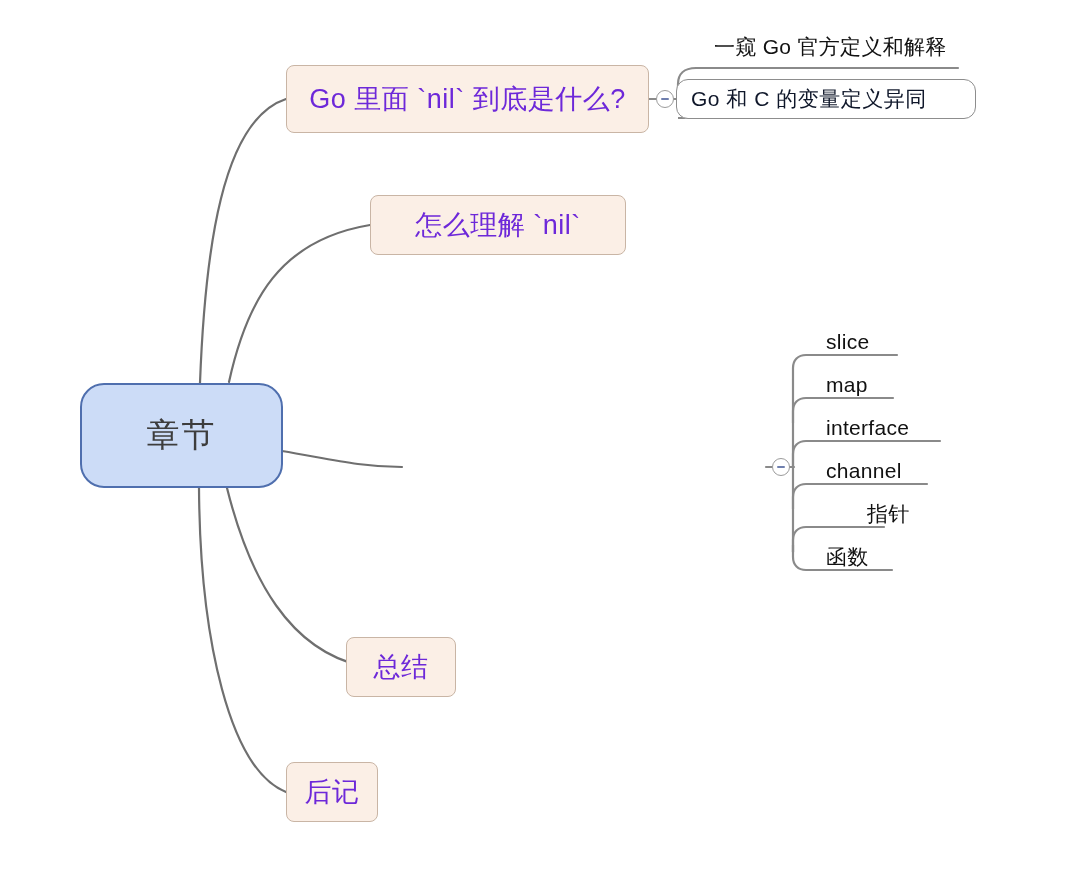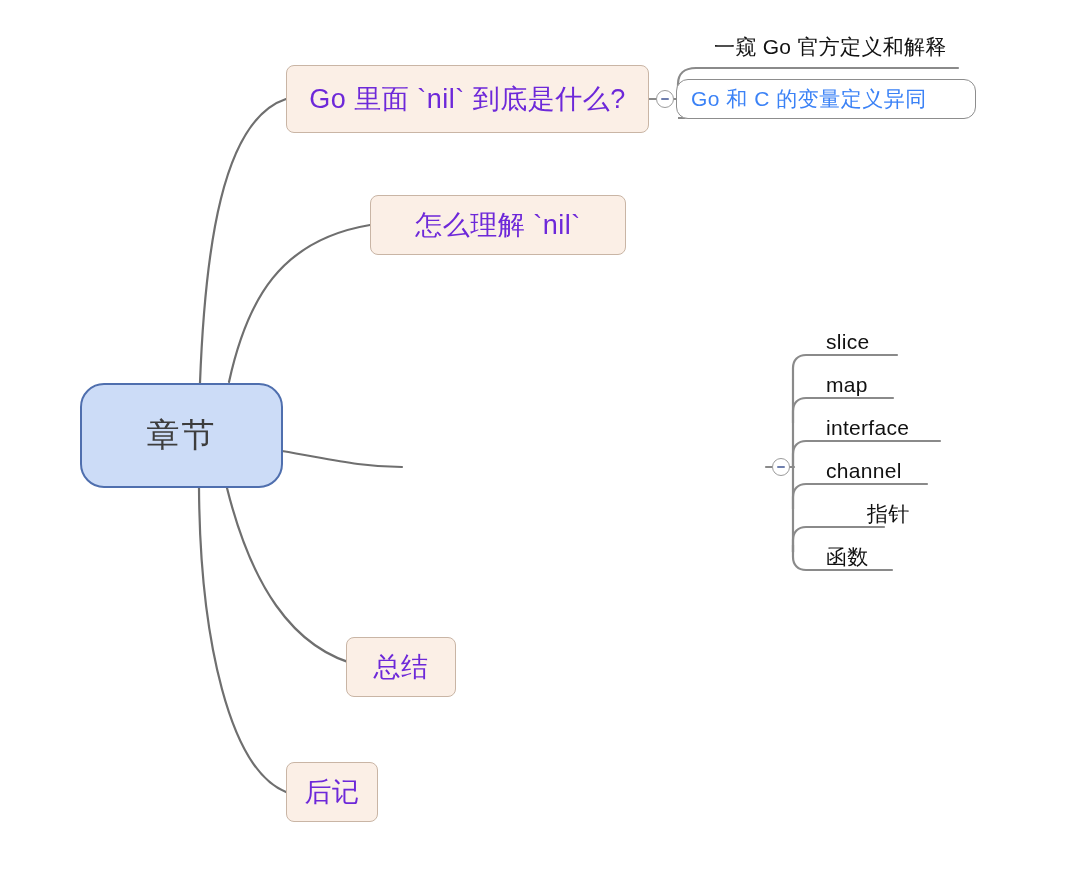--- a/index.html
+++ b/index.html
@@ -51,21 +51,21 @@
     border-radius: 8px;
     color: #6d28d9;
     font-size: 27px;
     letter-spacing: 0.5px;
   }
 
   .node-sub-box {
     background: #ffffff;
     border: 1.6px solid #8d8d8d;
     border-radius: 12px;
-    color: #3b82f6;
+    color: #0f172a;
     font-size: 21px;
     justify-content: flex-start;
     padding-left: 14px;
     letter-spacing: 0.5px;
   }
 
   
   .leaf {
     position: absolute;
     color: #111111;

